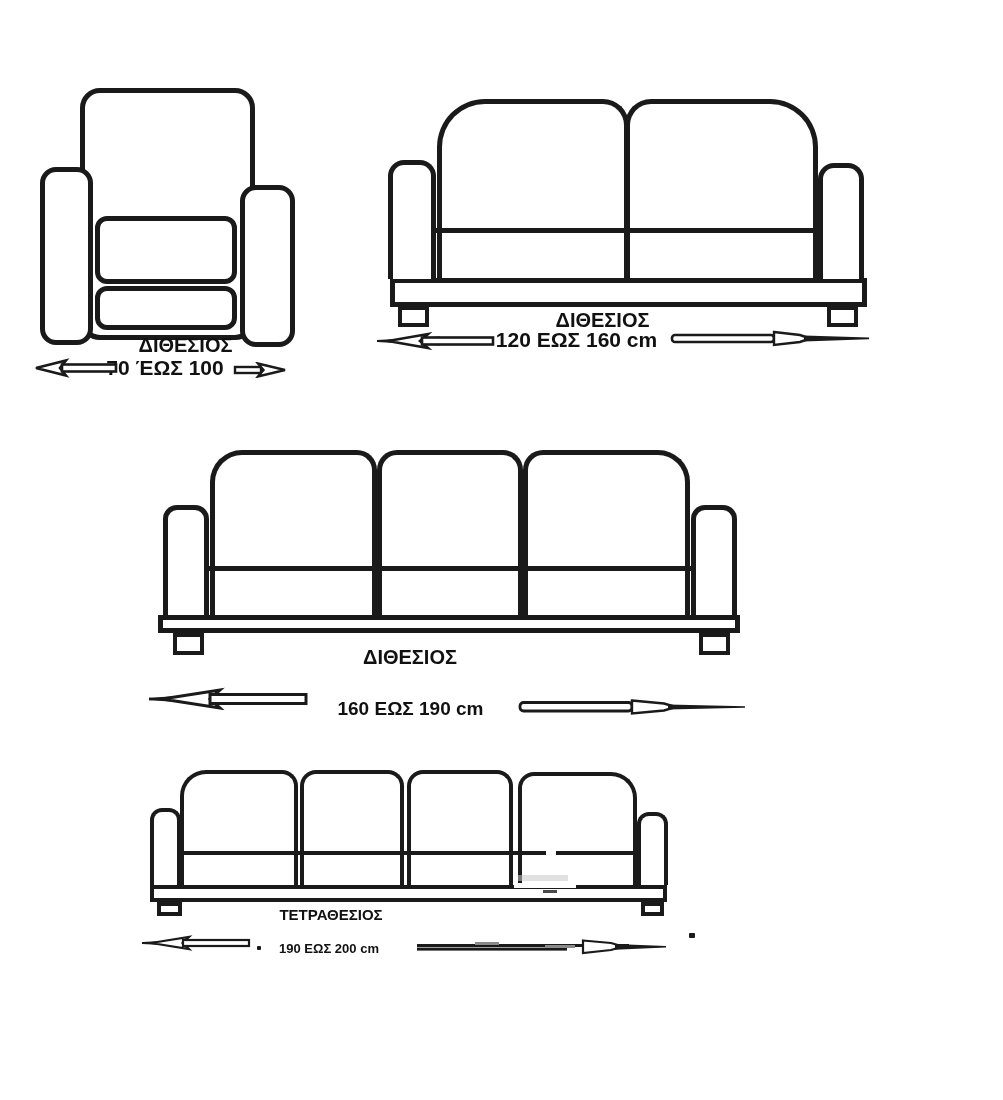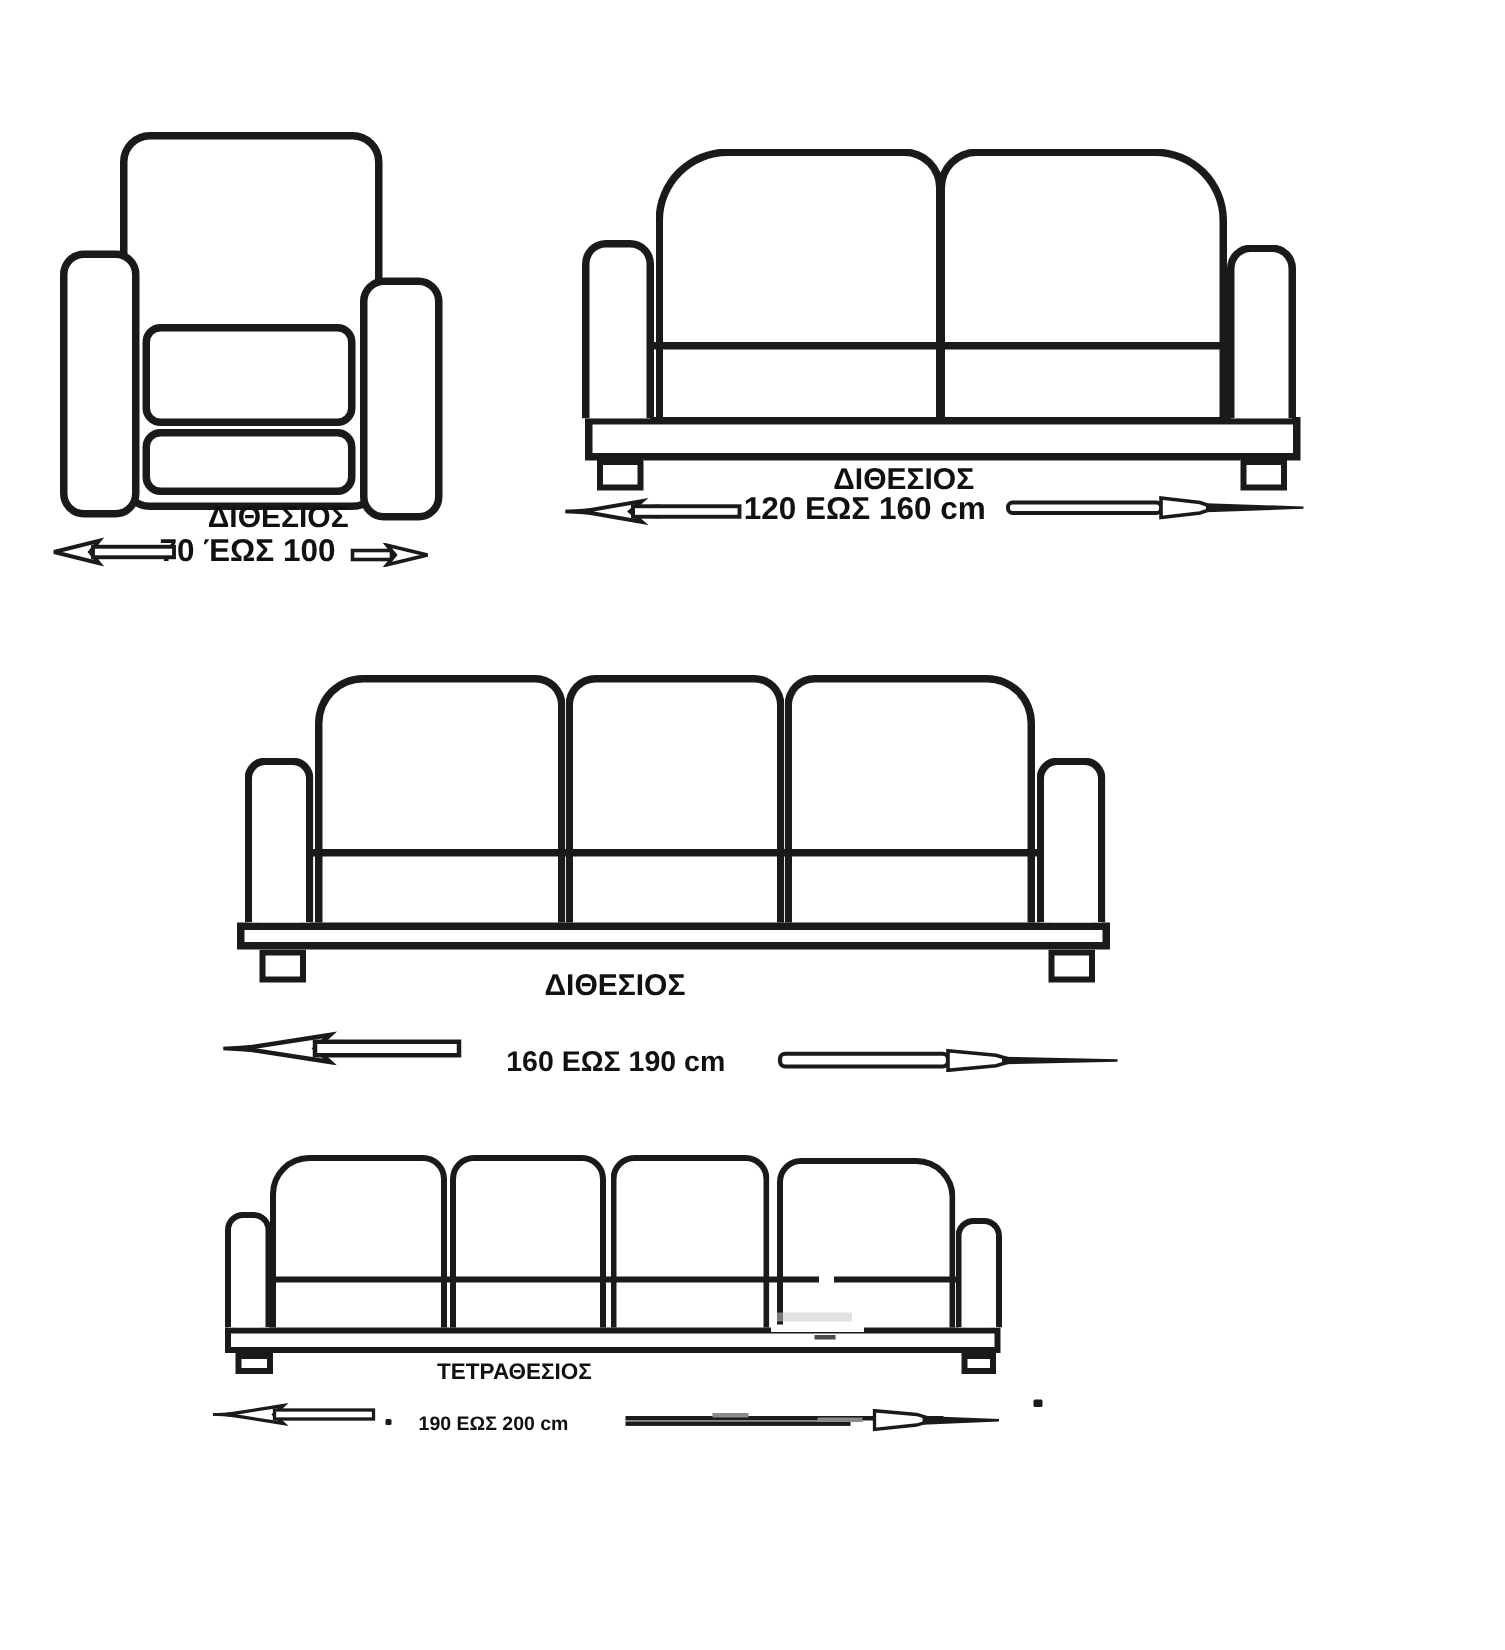--- a/index.html
+++ b/index.html
@@ -104,21 +104,21 @@
     <div class="piece b4" style="left:157px;top:902px;width:25px;height:14px;"></div>
     <div class="piece b4" style="left:641px;top:902px;width:23px;height:14px;"></div>
     <div class="piece b4 nb" style="left:150px;top:808px;width:31px;height:77px;border-radius:12px 12px 0 0;"></div>
     <div class="piece b4 nb" style="left:637px;top:812px;width:31px;height:73px;border-radius:12px 12px 0 0;"></div>
 
     <div class="artifact" style="left:546px;top:849px;width:10px;height:9px;background:#fff;"></div>
     <div class="artifact" style="left:514px;top:883px;width:62px;height:5px;background:#fff;"></div>
     <div class="artifact" style="left:543px;top:890px;width:14px;height:3px;background:#4a4a4a;"></div>
     <div class="artifact" style="left:518px;top:875px;width:50px;height:6px;background:#c9c9c9;opacity:.55;"></div>
 
-    <div class="lbl" style="left:288px;top:906px;width:110px;font-size:15px;">ΤΕΤΡΑΘΕΣΙΟΣ</div>
+    <div class="lbl" style="left:276px;top:906px;width:110px;font-size:15px;">ΤΕΤΡΑΘΕΣΙΟΣ</div>
     <div class="lbl" style="left:274px;top:941px;width:110px;font-size:13px;">190 ΕΩΣ 200 cm</div>
 
     <svg class="arrow" style="left:140px;top:934px;" width="112" height="18" viewBox="0 0 112 18">
       <path d="M2,9 L54,6.5" stroke="#1a1a1a" stroke-width="1.8" fill="none"></path>
       <path d="M2,9 L54,11.5" stroke="#1a1a1a" stroke-width="1.8" fill="none"></path>
       <polygon points="11,9 49,3 42.5,9 49,15" fill="#fff" stroke="#1a1a1a" stroke-width="2.2"></polygon>
       <rect x="43" y="6" width="66" height="6" fill="#fff" stroke="#1a1a1a" stroke-width="2.2"></rect>
     </svg>
     <div class="dot" style="left:257px;top:946px;width:4px;height:4px;"></div>
     <svg class="arrow" style="left:415px;top:939px;" width="254" height="16" viewBox="0 0 254 16">

